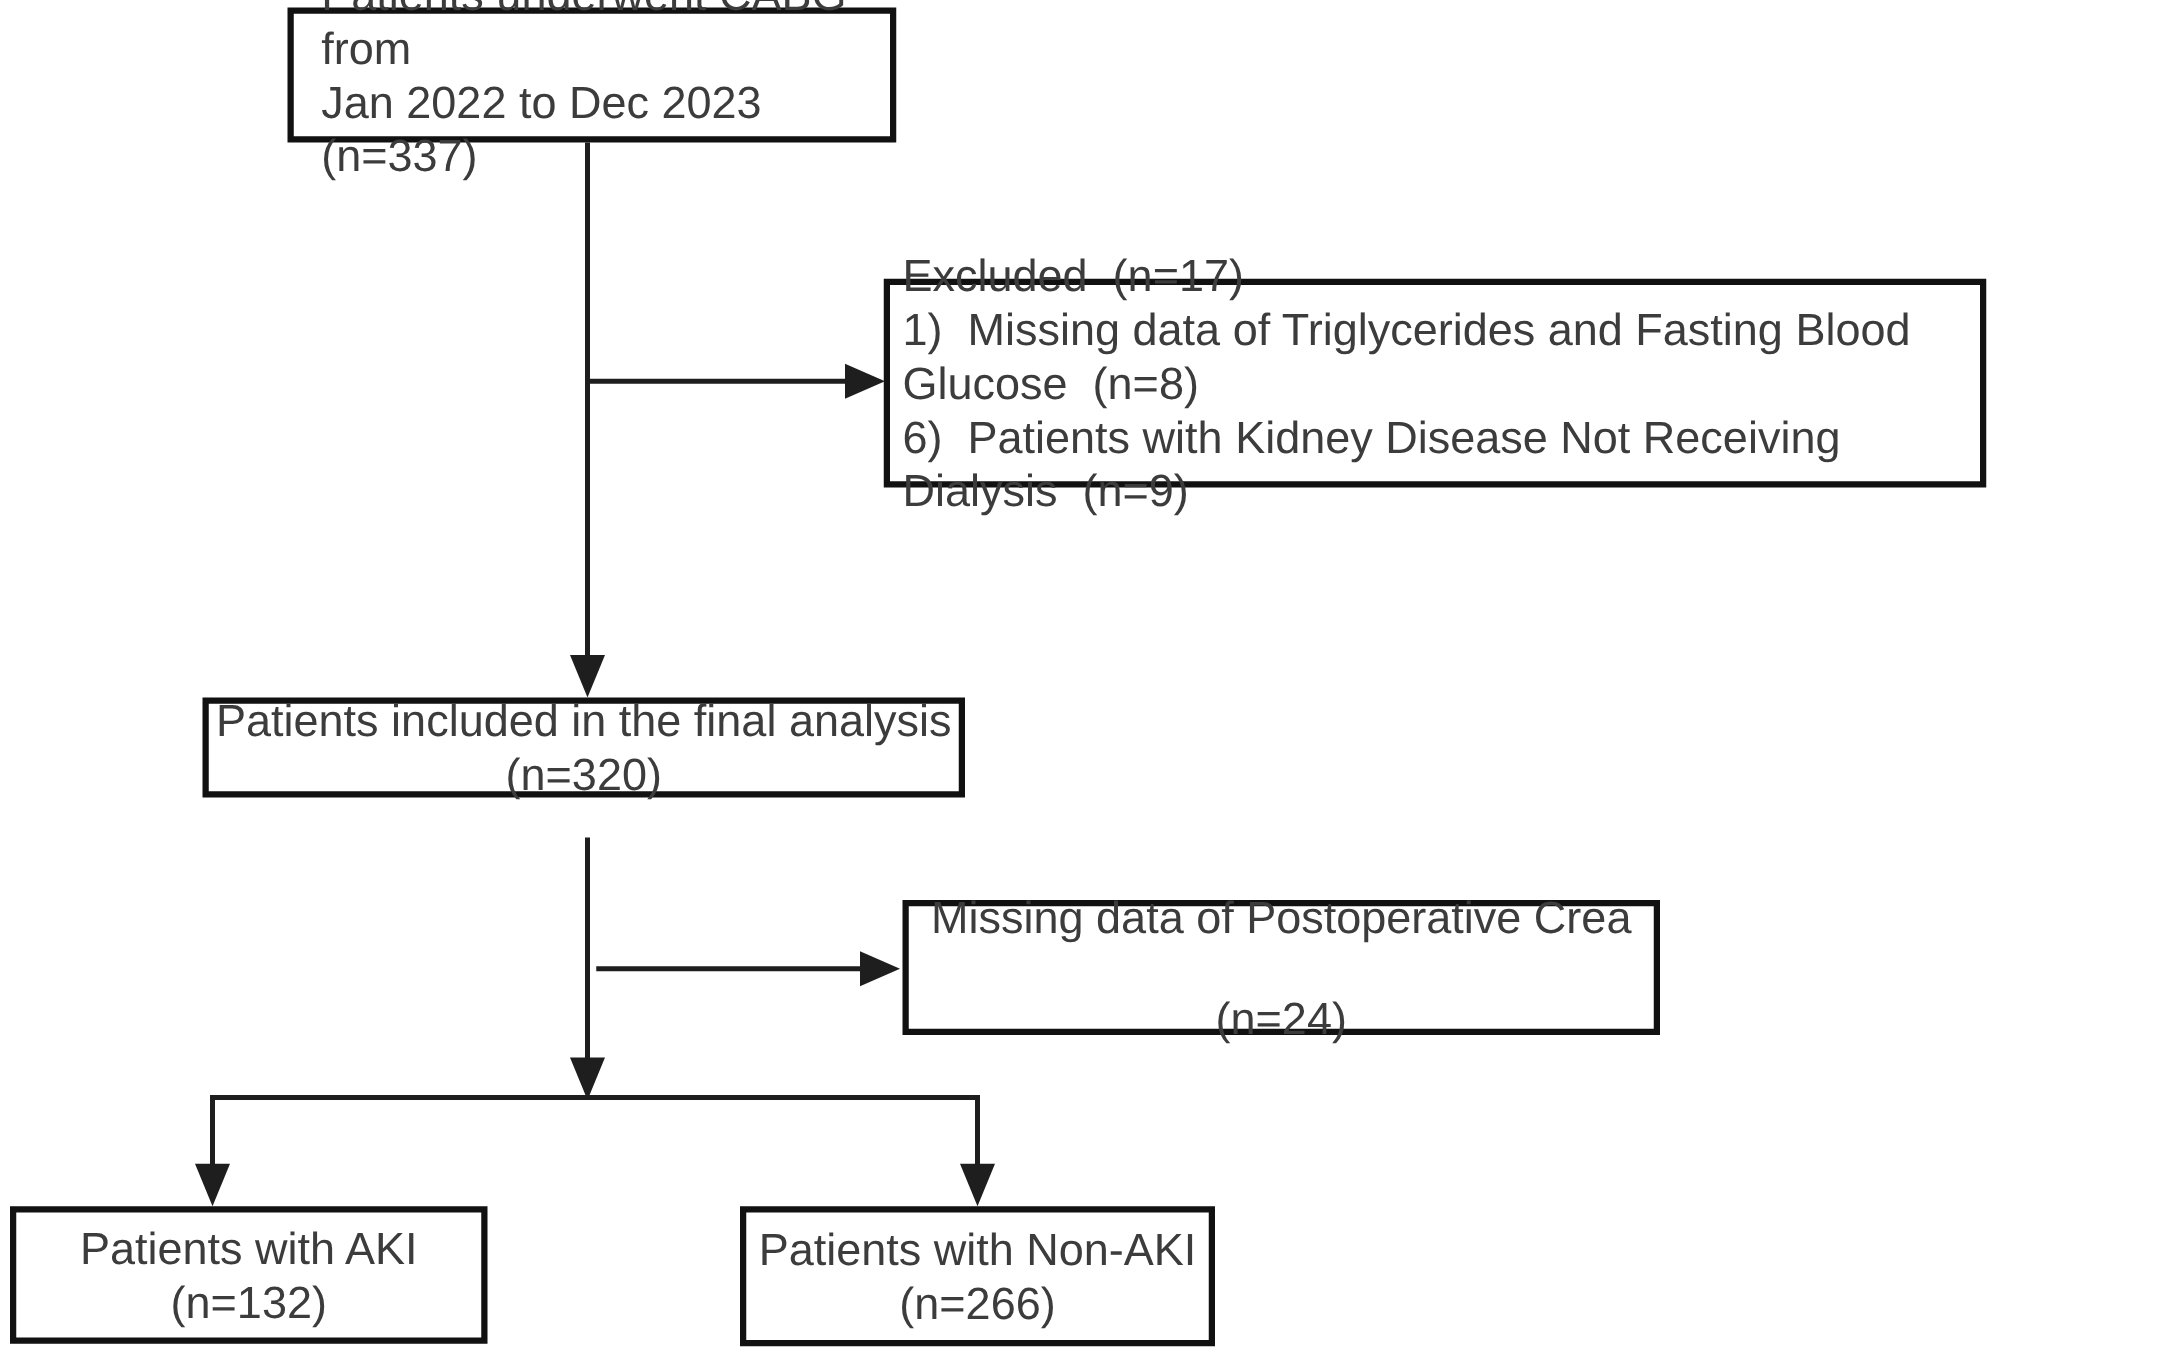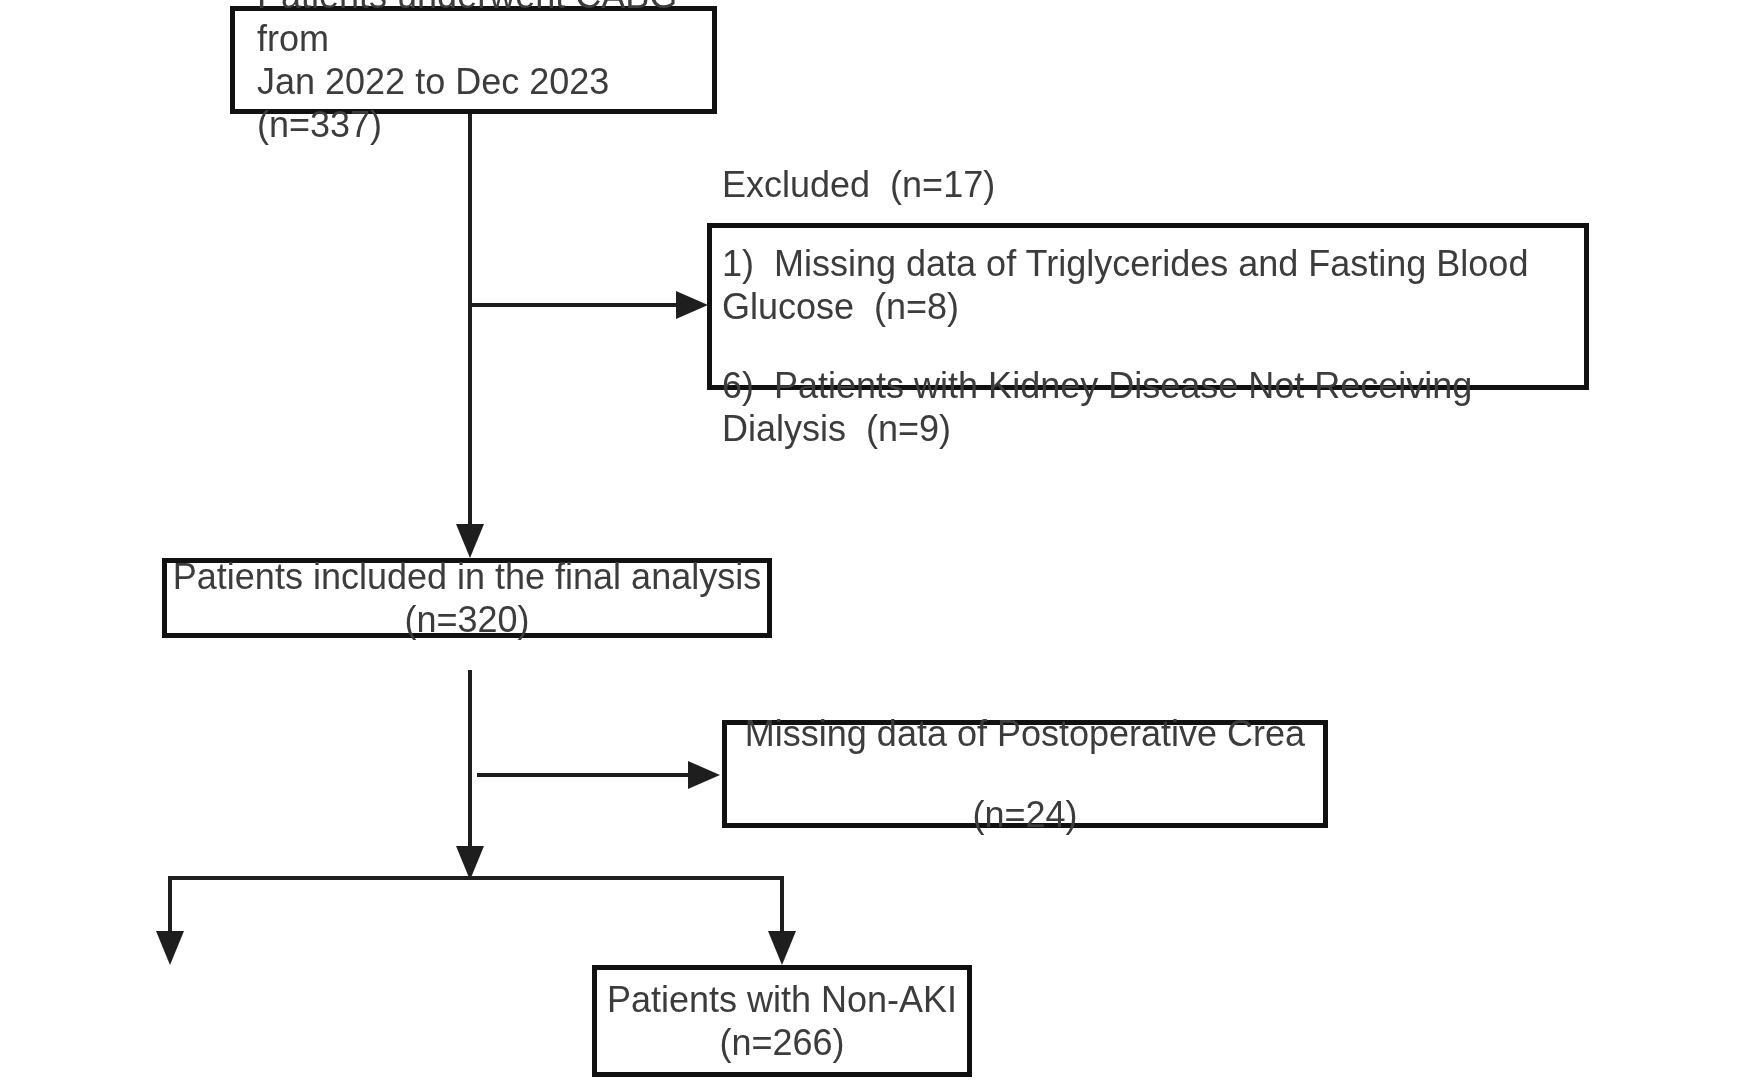--- a/index.html
+++ b/index.html
@@ -60,36 +60,40 @@
 </head>
 <body>
 
 <div class="canvas">
 
   <div class="box leftalign" style="left:230px; top:6px; width:487px; height:108px; padding-left:22px; padding-right:8px;">
     <div>Patients underwent CABG from</div>
     <div>Jan 2022 to Dec 2023 (n=337)</div>
   </div>
 
-  <div class="box leftalign" style="left:707px; top:223px; width:882px; height:167px; padding-left:10px; padding-right:8px;gap:36px;">
+  <div class="box leftalign" style="left:707px; top:223px; width:882px; height:167px; padding-left:10px; padding-right:8px;">
     <div>Excluded  (n=17)</div>
     <div>1)  Missing data of Triglycerides and Fasting Blood Glucose  (n=8)</div>
     <div>6)  Patients with Kidney Disease Not Receiving Dialysis  (n=9)</div>
   </div>
 
   <div class="box center" style="left:162px; top:558px; width:610px; height:80px;">
     <div>Patients included in the final analysis</div>
     <div>(n=320)</div>
   </div>
 
   <div class="box center" style="left:722px; top:720px; width:606px; height:108px;gap:38px;">
     <div>Missing data of Postoperative Crea</div>
     <div>(n=24)</div>
   </div>
 
+  <div class="box center" style="left:8px; top:965px; width:382px; height:110px;">
+    <div>Patients with AKI</div>
+    <div>(n=132)</div>
+  </div>
 
   <div class="box center" style="left:592px; top:965px; width:380px; height:112px;">
     <div>Patients with Non-AKI</div>
     <div>(n=266)</div>
   </div>
 
   <div class="cline" style="left:468px; top:114px; width:4px; height:412px;"></div>
   <div class="arrow-down" style="left:456px; top:524px;"></div>
 
   <div class="cline" style="left:470px; top:303px; width:208px; height:4px;"></div>

